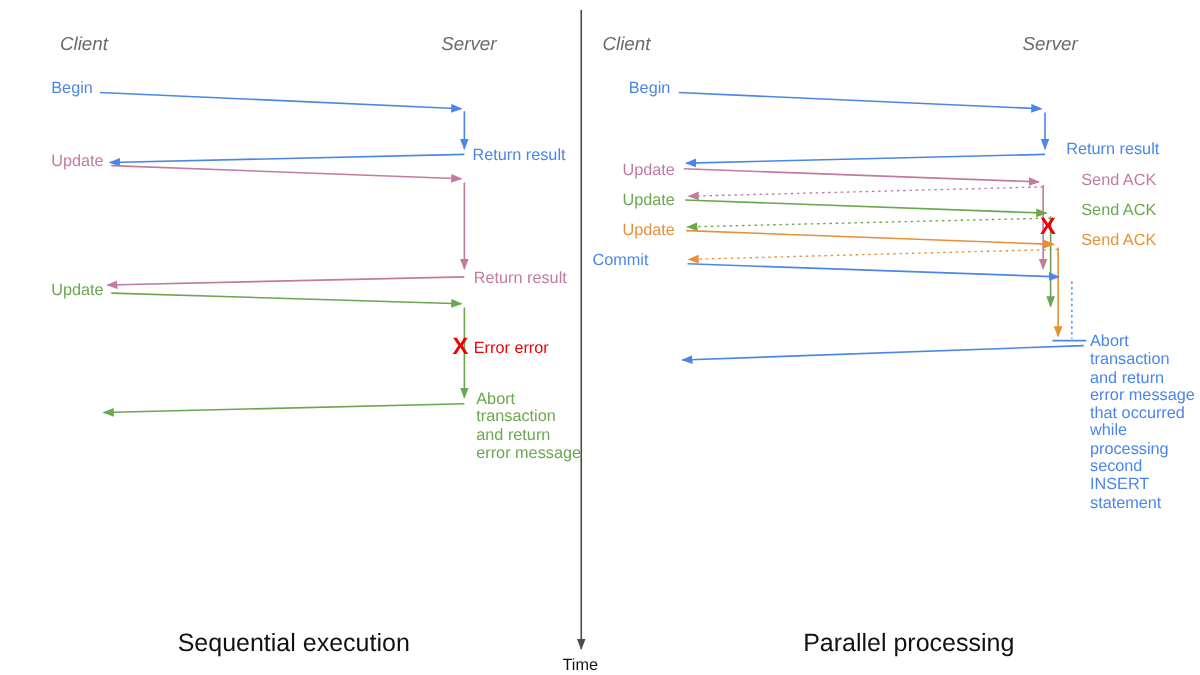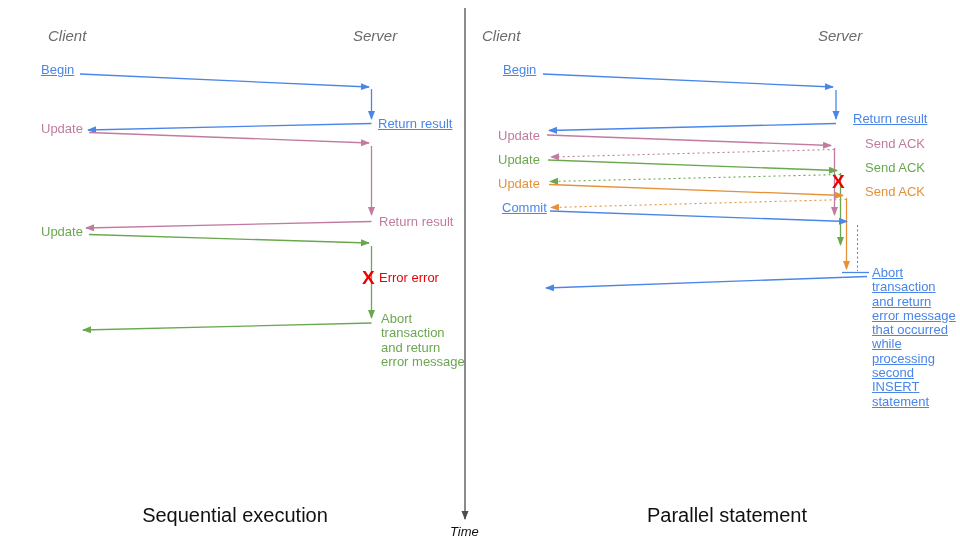--- a/index.html
+++ b/index.html
@@ -4,22 +4,22 @@
 <style>
   html,body{margin:0;padding:0;background:#fff;}
   #stage{position:relative;width:960px;height:540px;background:#fff;overflow:hidden;
          font-family:"Liberation Sans",sans-serif;}
   svg{position:absolute;left:0;top:0;}
   .lbl{position:absolute;font-size:13px;line-height:14px;white-space:nowrap;}
   .hdr{position:absolute;font-size:15px;font-style:italic;color:var(--heading);}
   .caption{position:absolute;font-size:20px;color:var(--caption);text-align:center;width:230px;}
   .multiline{white-space:pre-line;line-height:14.3px;}
   .xmark{position:absolute;font-size:19px;font-weight:bold;color:var(--red);line-height:17px;}
-  .c-blue{color:var(--blue);text-decoration:underline;} .c-pink{color:var(--pink);} .c-green{color:var(--green);}
-  .c-orange{color:var(--orange);} .c-red{color:var(--red);} .c-dark{color:var(--caption);font-style:italic;}
+  .c-blue{color:var(--blue);} .c-pink{color:var(--pink);} .c-green{color:var(--green);}
+  .c-orange{color:var(--orange);} .c-red{color:var(--red);} .c-dark{color:var(--caption);}
   .s-blue{stroke:var(--blue);} .s-pink{stroke:var(--pink);} .s-green{stroke:var(--green);}
   .s-orange{stroke:var(--orange);} .s-axis{stroke:var(--axis);}
   .m-blue{fill:var(--blue);} .m-pink{fill:var(--pink);} .m-green{fill:var(--green);}
   .m-orange{fill:var(--orange);} .m-axis{fill:var(--axis);}
   line{fill:none;stroke-width:1.3;}
   .dotted{stroke-dasharray:2 3;stroke-width:1.1;}
   .dashedv{stroke-dasharray:2 2.5;stroke-width:1.1;}
 </style>
 </head>
 <body>
@@ -95,29 +95,29 @@
   <div class="hdr" style="left:818px;top:27px;">Server</div>
 
   <div class="lbl c-blue" style="left:503px;top:63px;">Begin</div>
   <div class="lbl c-blue" style="left:853px;top:112px;">Return result</div>
   <div class="lbl c-pink" style="left:498px;top:129px;">Update</div>
   <div class="lbl c-pink" style="left:865px;top:137px;">Send ACK</div>
   <div class="lbl c-green" style="left:498px;top:153px;">Update</div>
   <div class="lbl c-green" style="left:865px;top:161px;">Send ACK</div>
   <div class="lbl c-orange" style="left:498px;top:177px;">Update</div>
   <div class="lbl c-orange" style="left:865px;top:185px;">Send ACK</div>
-  <div class="lbl c-blue" style="left:502px;top:201px;">Commit</div>
+  <div class="lbl c-blue" style="left:474px;top:201px;">Commit</div>
   <div class="xmark" style="left:832px;top:173px;">X</div>
   <div class="lbl c-blue multiline" style="left:872px;top:266px;">Abort
 transaction
 and return
 error message
 that occurred
 while
 processing
 second
 INSERT
 statement</div>
-  <div class="caption" style="left:612px;top:504px;">Parallel statement</div>
+  <div class="caption" style="left:612px;top:504px;">Parallel processing</div>
 
   <div class="lbl c-dark" style="left:450px;top:525px;">Time</div>
 
 </div>
 
 </body></html>

